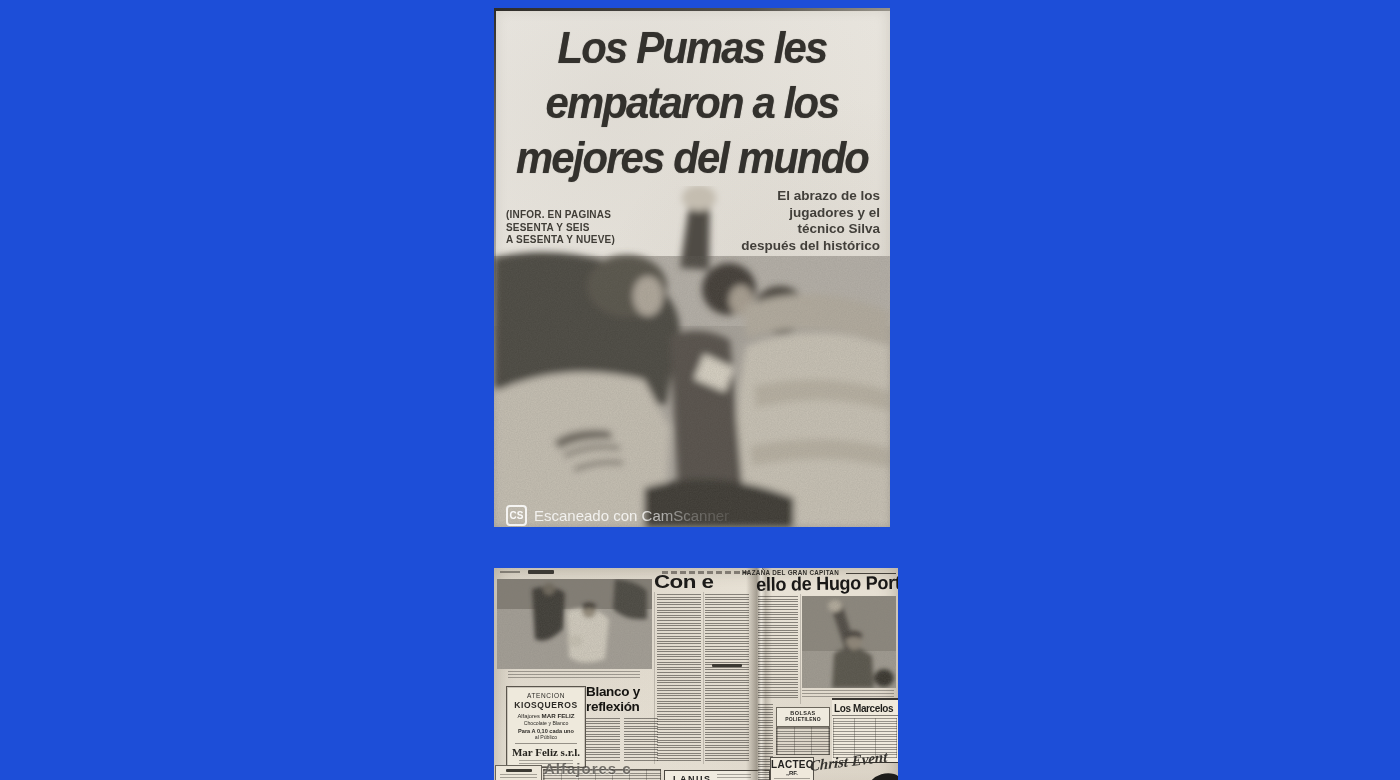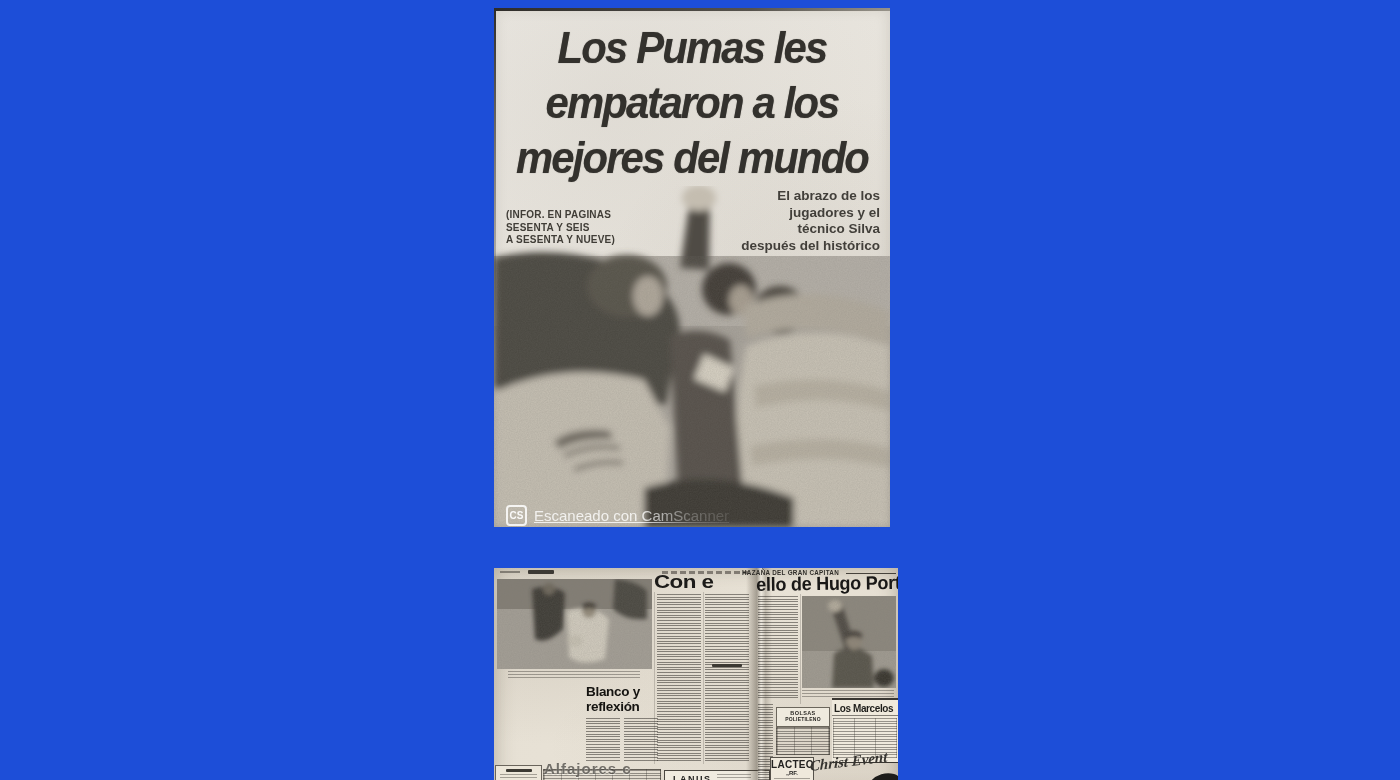--- a/index.html
+++ b/index.html
@@ -29,21 +29,21 @@
   .tc-caption{position:absolute;right:10px;top:180px;width:158px;text-align:right;
     font-size:13.5px;font-weight:700;line-height:16.5px;color:#423f3a;white-space:pre-line;}
   .tc-photo{position:absolute;left:0;top:178px;}
 
   .tc-watermark{position:absolute;left:12px;top:497px;display:flex;align-items:center;gap:7px;
     color:rgba(255,255,255,.80);font-size:15px;z-index:4;}
   .cs-badge{width:17px;height:17px;border:2px solid rgba(255,255,255,.85);border-radius:4px;
     font-size:10px;font-weight:700;display:flex;align-items:center;justify-content:center;
     color:rgba(255,255,255,.92);}
   .wm-text{-webkit-mask-image:linear-gradient(to right,#000 55%,rgba(0,0,0,.3) 82%,rgba(0,0,0,.15));
-           mask-image:linear-gradient(to right,#000 55%,rgba(0,0,0,.3) 82%,rgba(0,0,0,.15));text-decoration:underline;}
+           mask-image:linear-gradient(to right,#000 55%,rgba(0,0,0,.3) 82%,rgba(0,0,0,.15));}
 
   
   .scan-bottom{position:absolute;left:494px;top:540px;width:404px;height:224px;overflow:hidden;
     background:
       radial-gradient(90% 70% at 15% 30%, rgba(110,98,80,.12), transparent 70%),
       radial-gradient(120% 80% at 85% 80%, rgba(110,98,80,.10), transparent 60%),
       linear-gradient(100deg,#e6e0d4 0%,#e9e3d7 55%,#e5ded1 100%);
     box-shadow:inset 0 0 20px rgba(92,82,64,.38);margin-top:28px;}
   .fold{position:absolute;left:252px;top:0;width:26px;height:100%;z-index:2;
     background:linear-gradient(to right,rgba(70,62,50,0),rgba(70,62,50,.42) 42%,
@@ -225,20 +225,34 @@
     <div class="abs lp-headline-frag">Con e</div>
     <div class="abs rp-kicker">HAZAÑA DEL GRAN CAPITAN</div>
     <div class="abs rp-kicker-rule"></div>
     <div class="abs rp-headline-frag">ello de Hugo Porta</div>
 
     <div class="abs lp-euforia">Blanco y
 reflexión</div>
     <div class="abs tl" style="left:92px;top:150px;width:34px;height:44px"></div>
     <div class="abs tl" style="left:130px;top:150px;width:34px;height:44px"></div>
 
+    <div class="abs lp-ad">
+      <div class="l1">ATENCION</div>
+      <div class="l2">KIOSQUEROS</div>
+      <div class="l3">
+        <span>Alfajores</span>
+        <b>MAR FELIZ</b>
+      </div>
+      <div class="l4">Chocolate y Blanco</div>
+      <div class="l5">Para A 0,10 cada uno</div>
+      <div class="l6">al Público</div>
+      <div class="rule"></div>
+      <div class="brand">Mar Feliz s.r.l.</div>
+      <div class="addr tl-light"></div>
+    </div>
 
     <div class="abs lp-almacen">
       <div class="smudge" style="margin:3px auto 2px;width:26px;height:3px"></div>
       <div class="tl-light" style="margin:0 4px;height:14px"></div>
     </div>
     <div class="abs minitable" style="left:49px;top:201px;width:116px;height:22px"></div>
     <div class="abs lp-lanus">
       <span class="lanus-word">LANUS</span>
       <span class="tl-light abs" style="left:52px;top:3px;width:34px;height:9px"></span>
       <span class="lanus-bar"></span>

